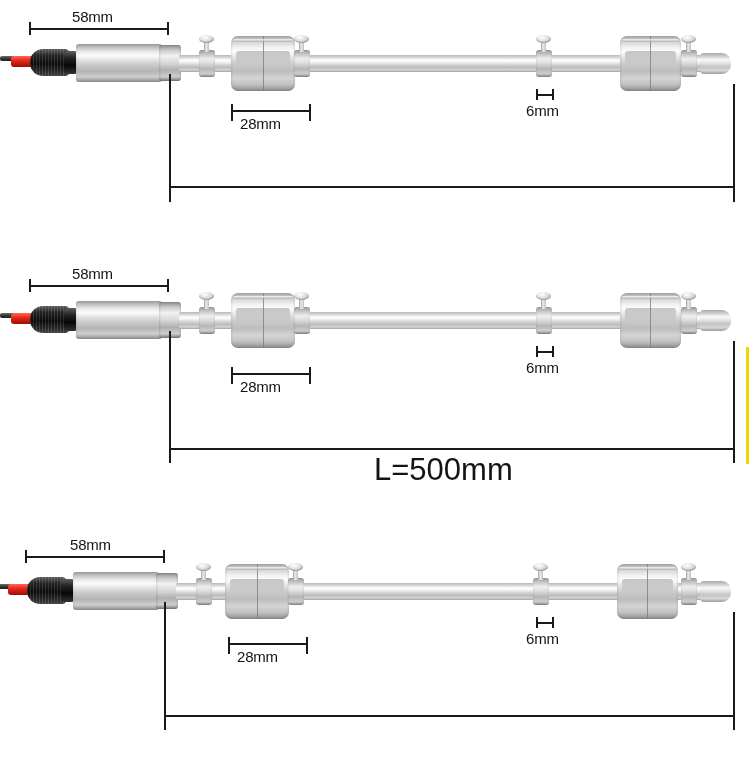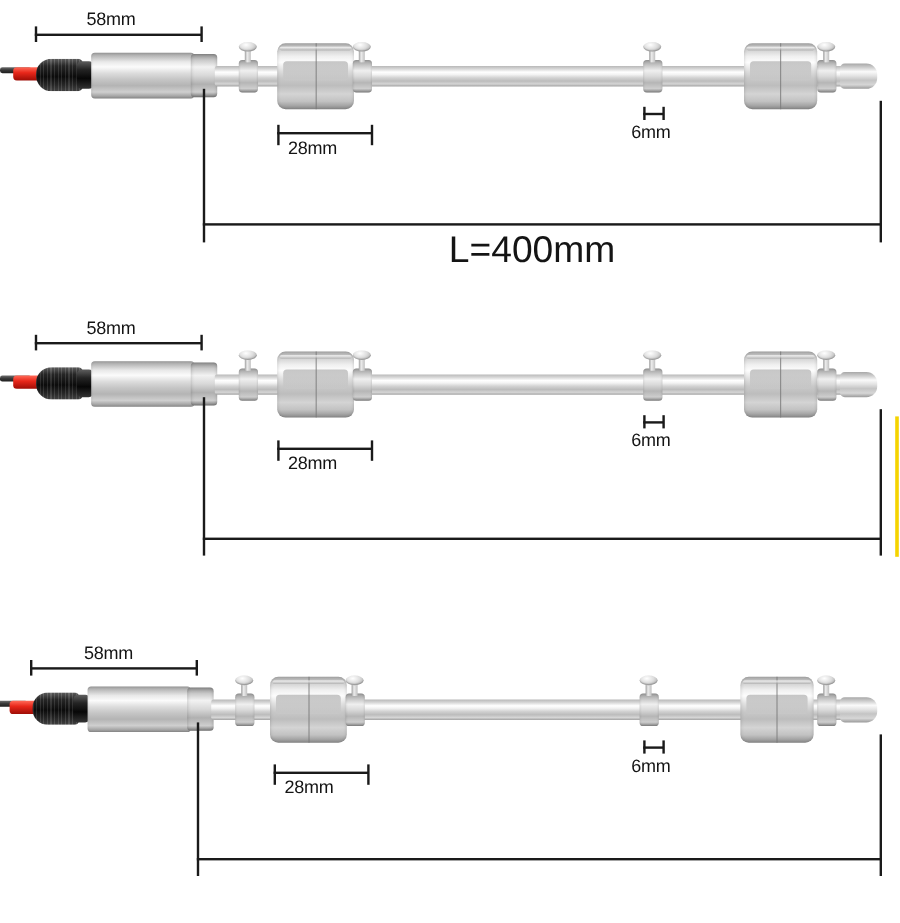--- a/index.html
+++ b/index.html
@@ -231,21 +231,20 @@
   <div class="dimtext dim-small" style="left:240px;top:115px;">28mm</div>
 
   <div class="hline" style="left:536px;top:94px;width:17px;"></div>
   <div class="vline" style="left:536px;top:89px;height:11px;"></div>
   <div class="vline" style="left:552px;top:89px;height:11px;"></div>
   <div class="dimtext dim-small" style="left:526px;top:102px;">6mm</div>
 
   <div class="vline" style="left:169px;top:74px;height:128px;"></div>
   <div class="vline" style="left:733px;top:84px;height:118px;"></div>
   <div class="hline" style="left:169px;top:186px;width:565px;"></div>
-  <div class="dimtext dim-large" style="left:374px;top:190px;">L=400mm</div>
 </div>
 
 <div class="panel" style="top:257px;height:255px;">
 
   <div class="dimtext dim-small" style="left:72px;top:8px;">58mm</div>
   <div class="hline" style="left:29px;top:28px;width:139px;"></div>
   <div class="vline" style="left:29px;top:22px;height:13px;"></div>
   <div class="vline" style="left:167px;top:22px;height:13px;"></div>
 
   <div class="assembly" style="left:0;top:34px;">
@@ -292,20 +291,21 @@
   <div class="dimtext dim-small" style="left:240px;top:121px;">28mm</div>
 
   <div class="hline" style="left:536px;top:94px;width:17px;"></div>
   <div class="vline" style="left:536px;top:89px;height:11px;"></div>
   <div class="vline" style="left:552px;top:89px;height:11px;"></div>
   <div class="dimtext dim-small" style="left:526px;top:102px;">6mm</div>
 
   <div class="vline" style="left:169px;top:74px;height:132px;"></div>
   <div class="vline" style="left:733px;top:84px;height:122px;"></div>
   <div class="hline" style="left:169px;top:191px;width:565px;"></div>
+  <div class="dimtext dim-large" style="left:374px;top:195px;">L=500mm</div>
 
   <div class="yellow-edge" style="left:746px;top:90px;height:117px;"></div>
 </div>
 
 <div class="panel" style="top:518px;height:251px;">
 
   <div class="dimtext dim-small" style="left:70px;top:18px;">58mm</div>
   <div class="hline" style="left:25px;top:38px;width:139px;"></div>
   <div class="vline" style="left:25px;top:32px;height:13px;"></div>
   <div class="vline" style="left:163px;top:32px;height:13px;"></div>

